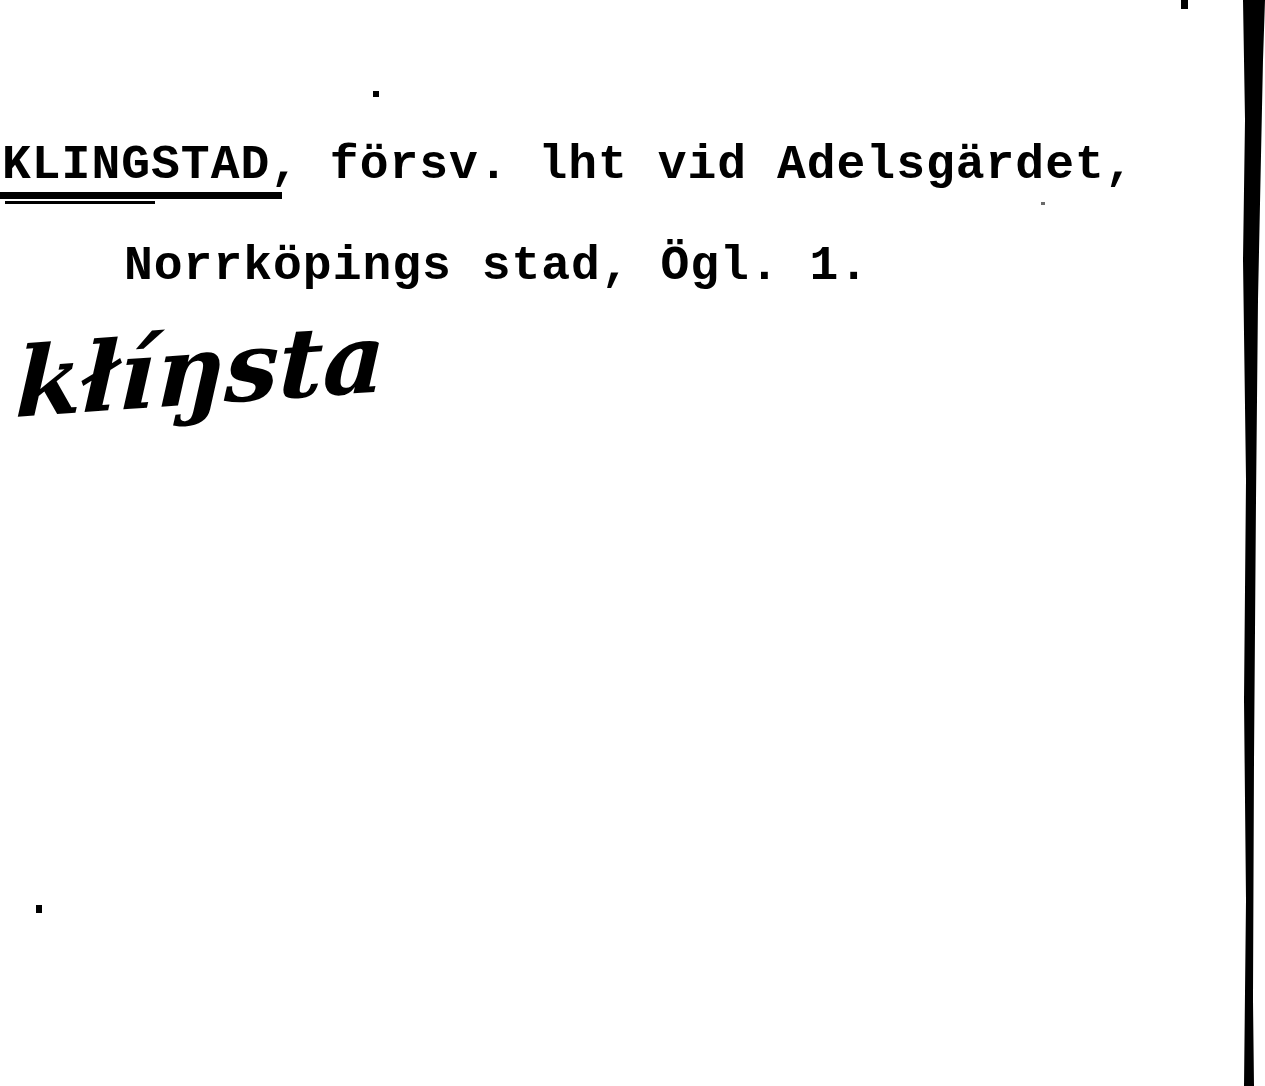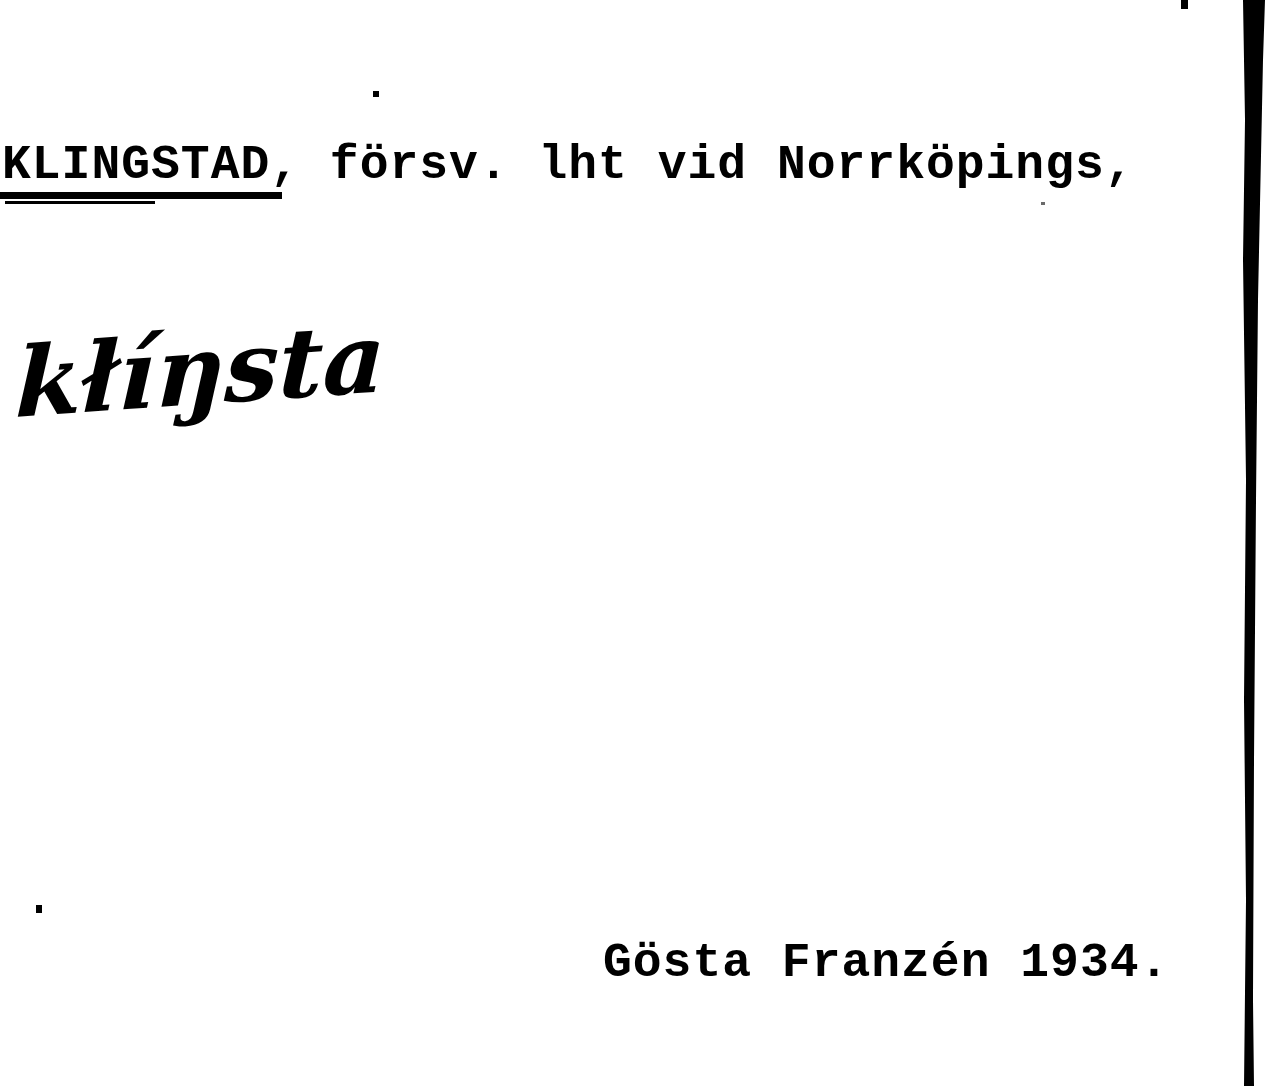--- a/index.html
+++ b/index.html
@@ -88,29 +88,29 @@
   .speck { position: absolute; background: #000000; }
   .speck-1 { left: 373px;  top: 91px;  width: 6px; height: 6px; }
   .speck-2 { left: 1041px; top: 202px; width: 4px; height: 3px; background: #6a6a6a; }
   .speck-3 { left: 36px;   top: 905px; width: 6px; height: 8px; }
 </style>
 </head>
 <body>
 
 <div class="card">
 
-  <div class="typed line-head"><span>KLINGSTAD</span><span>, försv. lht vid Norrköpings,</span></div>
+  <div class="typed line-head"><span>KLINGSTAD</span><span>, försv. lht vid Adelsgärdet,</span></div>
   <div class="headword-underline"></div>
   <div class="headword-underline-echo"></div>
 
+  <div class="typed line-locality">Norrköpings stad, Ögl. 1.</div>
 
   <div class="handwriting">kłíŋsta</div>
 
 
-  <div class="typed line-attrib">Gösta Franzén 1934.</div>
 
   <div class="scan-edge"></div>
   <div class="scan-edge-notch"></div>
   <div class="speck speck-1"></div>
   <div class="speck speck-2"></div>
   <div class="speck speck-3"></div>
 
 </div>
 
 </body></html>

